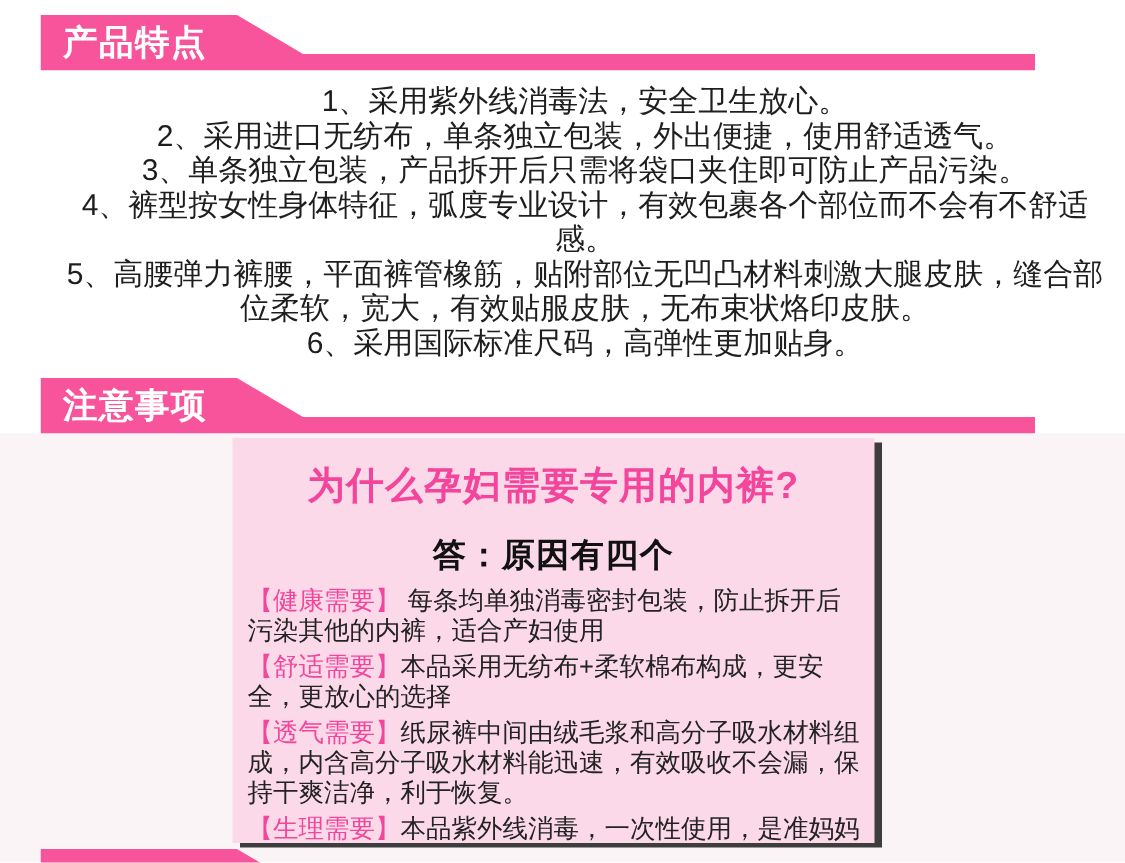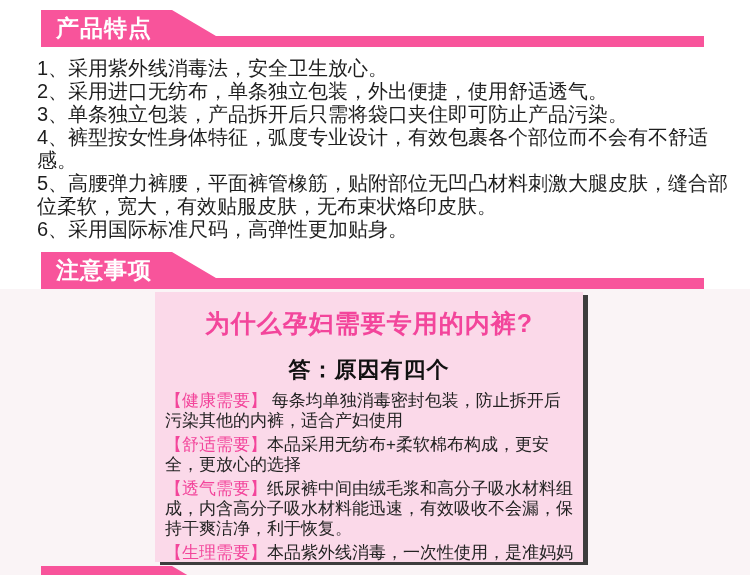--- a/index.html
+++ b/index.html
@@ -5,34 +5,34 @@
   html,body{margin:0;padding:0;}
   body{
     width:750px;height:575px;overflow:hidden;position:relative;
     background:#ffffff;
     font-family:"Liberation Sans","DejaVu Sans",sans-serif;
   }
   .lower-section{
     position:absolute;top:289px;left:0;width:750px;height:286px;
     background:var(--section-bg,#faf4f6);
   }
-  .banner{position:absolute;left:41px;width:663px;height:37px;}
+  .banner{position:absolute;left:27px;width:663px;height:37px;}
   .banner svg{position:absolute;left:0;top:0;display:block;}
   .banner-title{
     position:absolute;left:15px;top:3px;
     color:#ffffff;font-weight:bold;font-size:23px;letter-spacing:1px;
     white-space:nowrap;
   }
   .banner-1{top:10px;}
   .banner-2{top:252px;}
   .banner-3{top:566px;}
   .feature-list{
     position:absolute;top:57px;left:37px;width:706px;
     color:var(--body-text,#1e1e1e);
-    font-size:20px;line-height:23px;
+    font-size:20px;line-height:23px;text-align:center;
   }
   .feature-list p{margin:0;}
   .qa-box{
     position:absolute;top:292px;left:155px;width:428px;height:270px;
     background:var(--box-pink,#fbd9e9);
     box-shadow:5px 3px 0 var(--shadow,#3d3d3d);
     overflow:hidden;
   }
   .qa-question{
     margin-top:15px;text-align:center;

